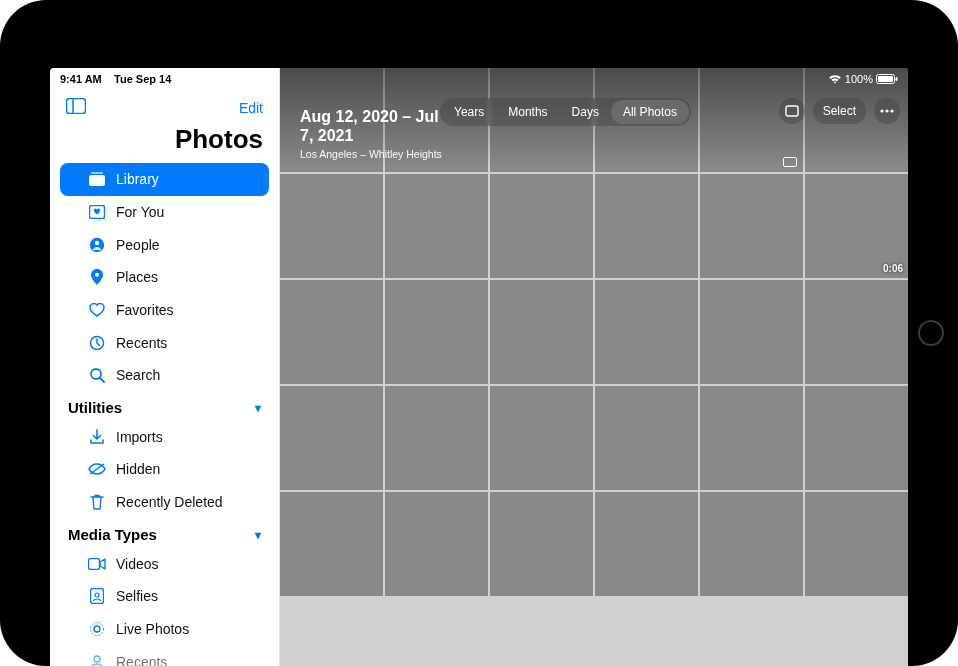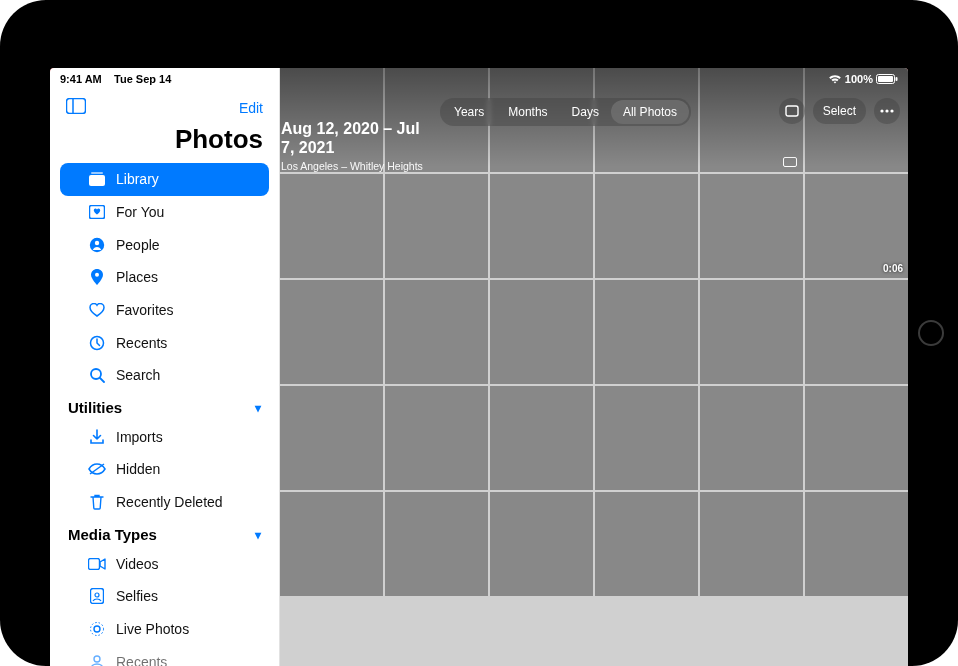--- a/index.html
+++ b/index.html
@@ -24,21 +24,21 @@
     display: flex; overflow: hidden; position: relative; margin-top: 40px;
   }
   
   .status-bar {
     position: absolute; top: 0; left: 0; right: 0; height: 22px;
     display: flex; justify-content: space-between; align-items: center;
     padding: 0 10px; font-size: 11px; color: #000; pointer-events: none;
     z-index: 5;
   }
   .status-right { font-weight: 500; display: flex; align-items: center; gap: 3px; color: #fff; mix-blend-mode: normal;}
-  .status-right .pct { color:#fff;font-weight:bold; }
+  .status-right .pct { color:#fff; }
   .status-right svg { display:block; }
   .status-left { font-weight:600; }
 
   
   .sidebar {
     width: 230px; min-width: 230px; background: #fff; border-right: 1px solid #e2e2e2;
     padding: 30px 10px 0 10px; display: flex; flex-direction: column;
     overflow-y: auto;
   }
   .sb-top { display:flex; justify-content:space-between; align-items:center; margin-bottom:6px; padding:0 6px;gap:20px;}
@@ -59,21 +59,21 @@
   
   .content { flex:1; position:relative; background:#d0d0d0; }
   .grid {
     position:absolute; inset:0; display:grid;
     grid-template-columns: repeat(6, 1fr);
     grid-auto-rows: 104px; gap:2px;
   }
   .grid .cell { background:#888; position:relative; overflow:hidden;}
   .header-overlay {
     position:absolute; top:0; left:0; right:0; height:104px;
-    display:flex; align-items:flex-end; padding:28px 10px 0 1px;
+    display:flex; align-items:center; padding:28px 10px 0 20px;
     color:#fff; pointer-events:none;
     background: linear-gradient(to bottom, rgba(0,0,0,0.45), rgba(0,0,0,0) 95%);
   }
   .header-overlay .date-range { font-size:16px; font-weight:700; line-height:1.15; max-width:150px;}
   .header-overlay .subloc { font-size:10.5px; font-weight:500; margin-top:3px; opacity:0.95; }
   .seg {
     position:absolute; top:30px; left:160px;
     background:rgba(60,60,60,0.38); border-radius:16px; height:28px;
     display:flex; align-items:center; padding:2px; backdrop-filter: blur(2px);
     pointer-events:auto;

